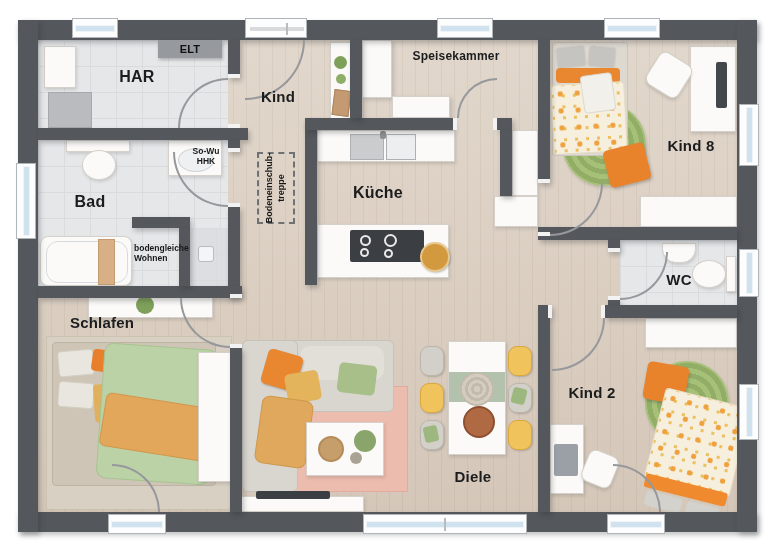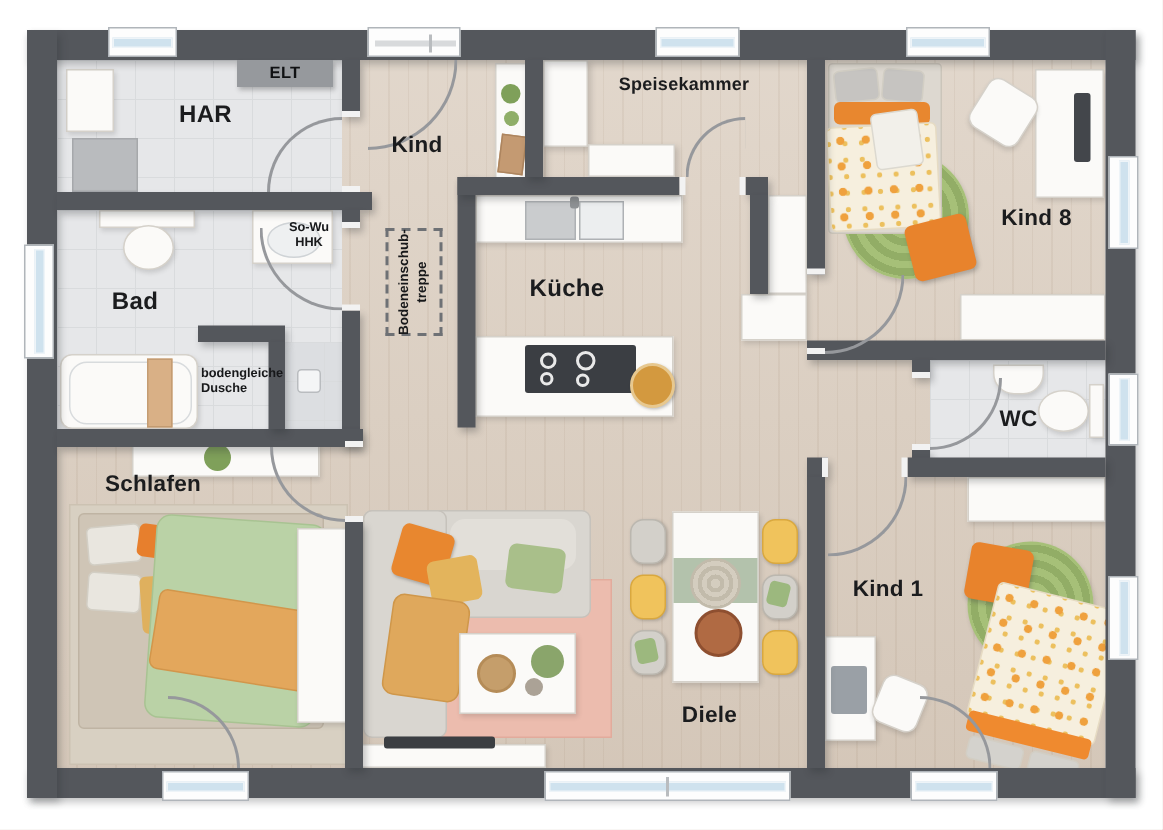--- a/index.html
+++ b/index.html
@@ -257,26 +257,26 @@
   </div>
 
   <div class="label" style="left:97px;top:68px;width:80px;font-size:16px;">HAR</div>
   <div class="label" style="left:158px;top:43px;width:64px;font-size:11px;color:#101113;">ELT</div>
   <div class="label" style="left:238px;top:89px;width:80px;font-size:15px;">Kind</div>
   <div class="label" style="left:396px;top:50px;width:120px;font-size:12px;">Speisekammer</div>
   <div class="label" style="left:338px;top:184px;width:80px;font-size:16px;">Küche</div>
   <div class="label" style="left:60px;top:193px;width:60px;font-size:16px;">Bad</div>
   <div class="label" style="left:62px;top:315px;width:80px;font-size:15px;">Schlafen</div>
   <div class="label" style="left:433px;top:469px;width:80px;font-size:15px;">Diele</div>
-  <div class="label" style="left:552px;top:385px;width:80px;font-size:15px;">Kind 1</div>
+  <div class="label" style="left:552px;top:385px;width:80px;font-size:15px;">Kind 2</div>
   <div class="label" style="left:651px;top:138px;width:80px;font-size:15px;">Kind 8</div>
   <div class="label" style="left:659px;top:272px;width:40px;font-size:15px;">WC</div>
 
   <div class="ann" style="left:182px;top:147px;width:48px;font-size:8.5px;text-align:center;">
     <div>So-Wu</div>
     <div>HHK</div>
   </div>
   <div class="ann" style="left:134px;top:244px;width:72px;font-size:8.5px;text-align:left;">
     <div>bodengleiche</div>
-    <div>Dusche</div>
+    <div>Wohnen</div>
   </div>
 
 </div>
 
 </body></html>

